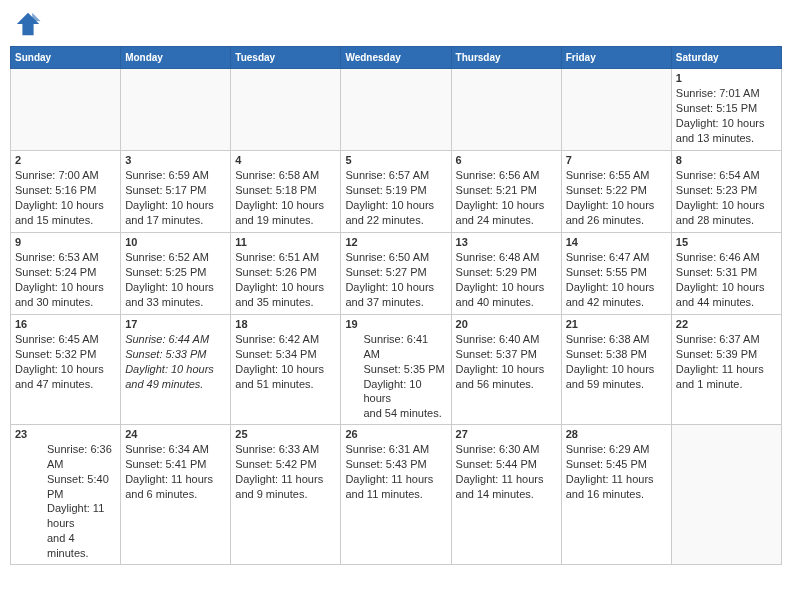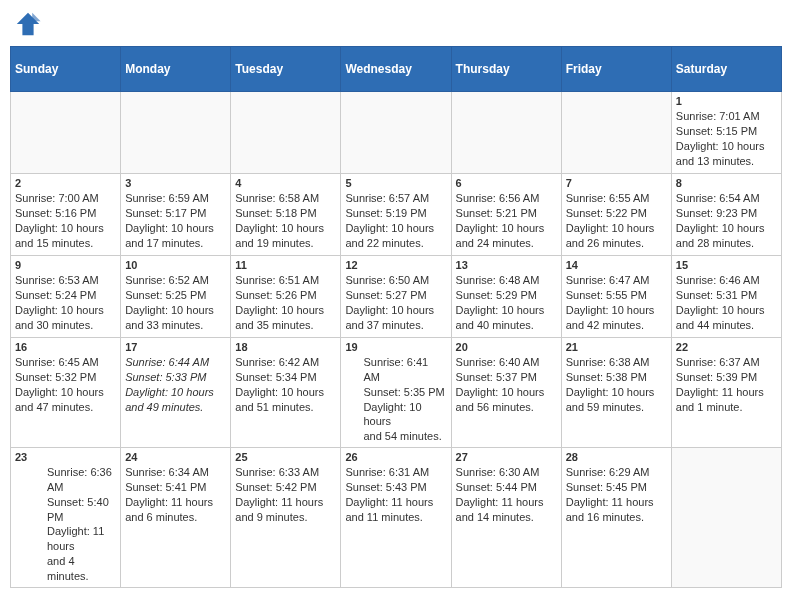--- a/index.html
+++ b/index.html
@@ -56,23 +56,23 @@
       color: #555;
     }
     .calendar {
       width: 100%;
       border-collapse: collapse;
       border: 1px solid #ccc;
     }
     .calendar th {
       background: #2e6db4;
       color: #fff;
-      font-size: 12px;
+      font-size: 10px;
       font-weight: bold;
-      padding: 15px 4px;
+      padding: 5px 4px;
       text-align: left;
       border: 1px solid #2a5fa0;
     }
     .calendar td {
       width: calc(100%/7);
       vertical-align: top;
       border: 1px solid #ccc;
       padding: 3px 4px;
       font-size: 9px;
       color: #333;
@@ -182,21 +182,21 @@
           <td>
             <span class="day-num">7</span>
             <div class="day-info" style="white-space: pre-line;">Sunrise: 6:55 AM
 Sunset: 5:22 PM
 Daylight: 10 hours
 and 26 minutes.</div>
           </td>
           <td>
             <span class="day-num">8</span>
             <div class="day-info" style="white-space: pre-line;">Sunrise: 6:54 AM
-Sunset: 9:23 PM
+Sunset: 5:23 PM
 Daylight: 10 hours
 and 28 minutes.</div>
           </td>
         </tr>
         <tr>
           <td>
             <span class="day-num">9</span>
             <div class="day-info" style="white-space: pre-line;">Sunrise: 6:53 AM
 Sunset: 5:24 PM
 Daylight: 10 hours

